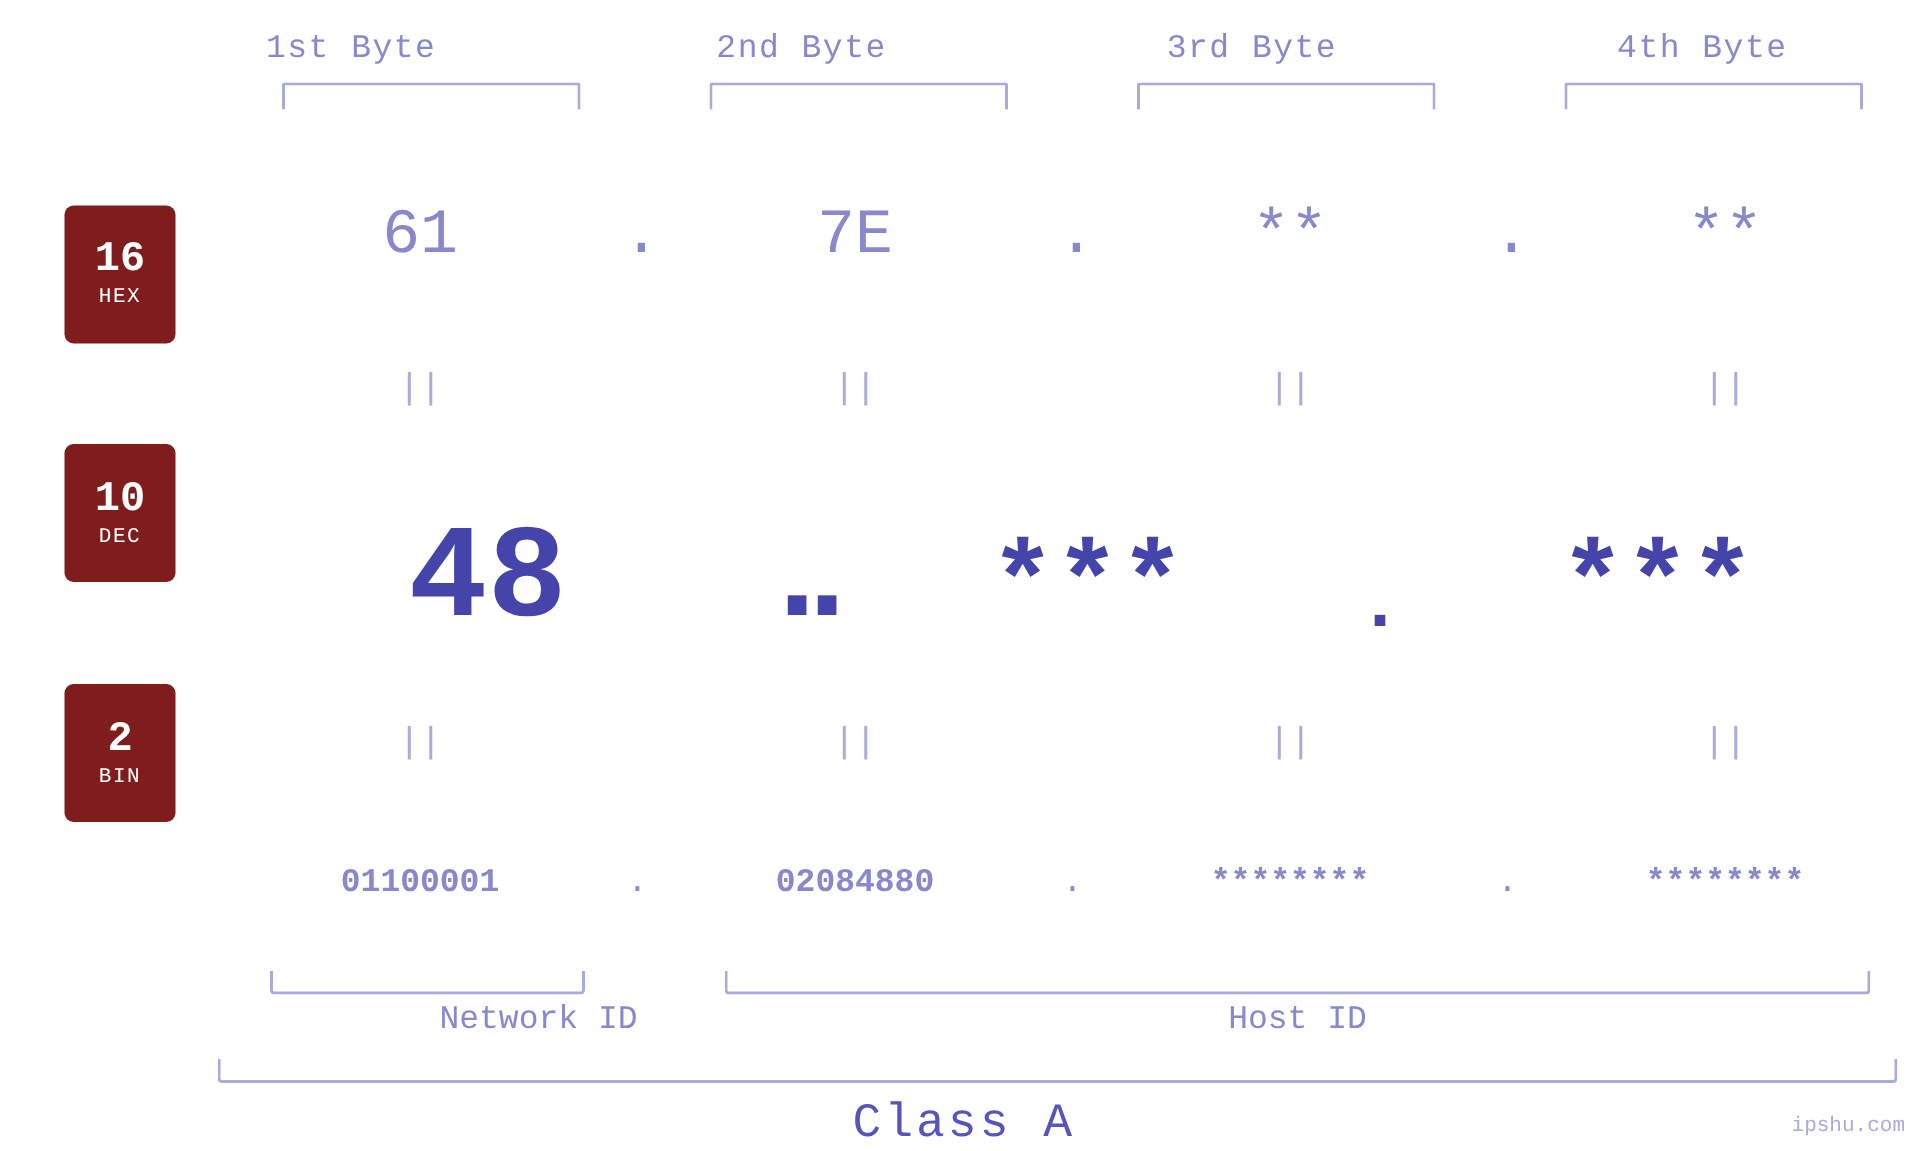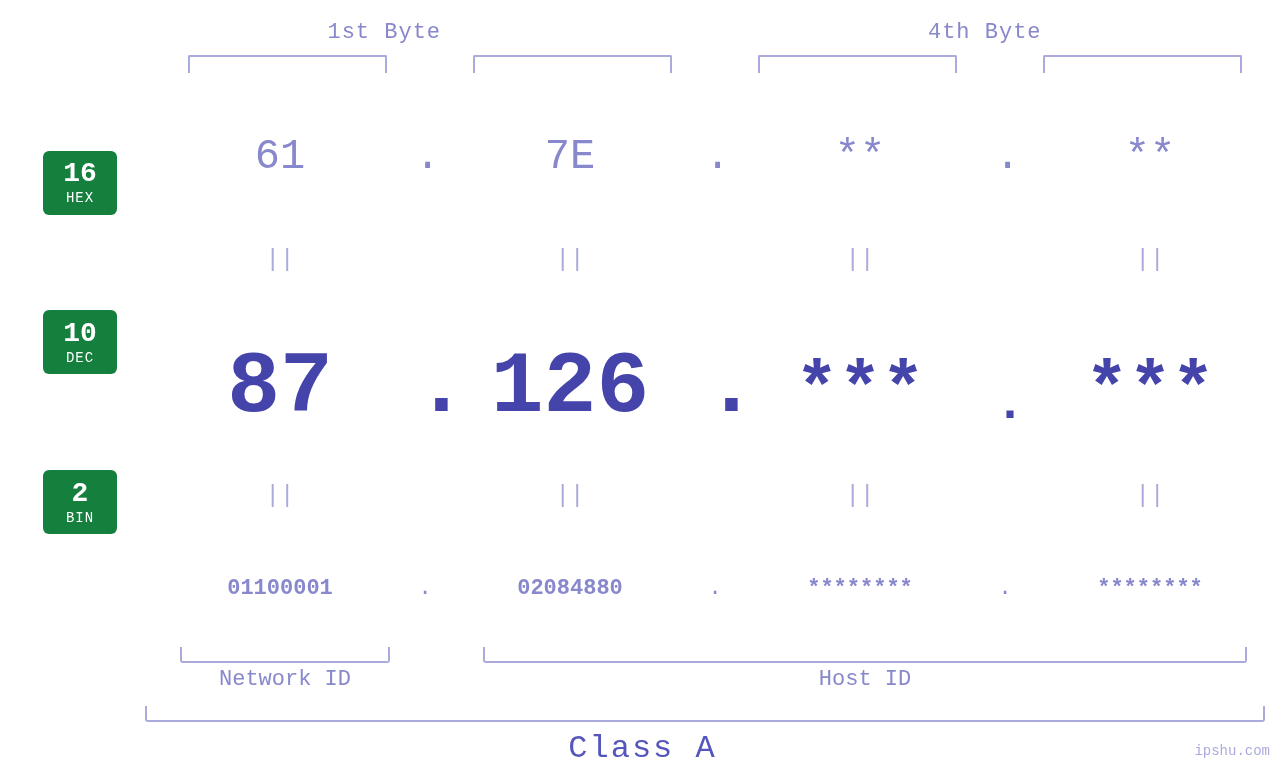--- a/index.html
+++ b/index.html
@@ -76,22 +76,22 @@
       width: 145px;
       display: flex;
       flex-direction: column;
       align-items: center;
       justify-content: space-around;
       padding: 10px 0 60px 15px;
     }
 
     .badge {
       width: 74px;
-      height: 64px;
-      background: #15803d;
+      height: 92px;
+      background: #7f1d1d;
       border-radius: 6px;
       display: flex;
       flex-direction: column;
       align-items: center;
       justify-content: center;
       color: white;
     }
 
     .badge-num {
       font-size: 28px;
@@ -227,20 +227,22 @@
       flex-shrink: 0;
     }
   </style>
 </head>
 <body>
 
 <div class="container">
 
   <div class="header-row">
     <div class="byte-col">1st Byte</div>
+    <div class="byte-col">2nd Byte</div>
+    <div class="byte-col">3rd Byte</div>
     <div class="byte-col">4th Byte</div>
   </div>
 
   <div class="bracket-row">
     <div class="bracket-cell">
       <div class="bracket"></div>
     </div>
     <div class="bracket-cell">
       <div class="bracket"></div>
     </div>
@@ -285,23 +287,22 @@
         <span class="eq-val">||</span>
         <span class="sep"></span>
         <span class="eq-val">||</span>
         <span class="sep"></span>
         <span class="eq-val">||</span>
         <span class="sep"></span>
         <span class="eq-val">||</span>
       </div>
 
       <div class="row-section" style="height:110px; align-items:flex-end; padding-bottom:5px;">
-        <span class="dec-val">87</span>
+        <span class="dec-val">48</span>
         <span class="dot-large sep">.</span>
-        <span class="dec-val">126</span>
         <span class="dot-large sep">.</span>
         <span class="dec-val-masked">***</span>
         <span class="dot-large sep" style="font-size:50px;">.</span>
         <span class="dec-val-masked">***</span>
       </div>
 
       <div class="row-section eq-row">
         <span class="eq-val">||</span>
         <span class="sep"></span>
         <span class="eq-val">||</span>
@@ -331,21 +332,21 @@
     </div>
 
     <div style="width:20px;"></div>
 
     <div style="flex:3; display:flex; justify-content:center;">
       <div style="width:91%; height:16px; border:2px solid #aaaadd; border-top:none; border-radius:0 0 3px 3px;"></div>
     </div>
   </div>
 
   <div style="display:flex; width:100%; padding-left:145px; margin-top:4px;">
-    <div style="flex:1; text-align:center; color:#8888cc; font-size:22px; font-family:'Courier New',Courier,monospace;">Network ID</div>
+    <div style="flex:1; text-align:right; color:#8888cc; font-size:22px; font-family:'Courier New',Courier,monospace;">Network ID</div>
     <div style="width:20px;"></div>
     <div style="flex:3; text-align:center; color:#8888cc; font-size:22px; font-family:'Courier New',Courier,monospace;">Host ID</div>
   </div>
 
   <div style="width:100%; padding-left:145px; padding-right:20px; margin-top:14px;">
     <div style="width:100%; height:16px; border:2px solid #aaaadd; border-top:none; border-radius:0 0 3px 3px;"></div>
   </div>
 
   <div style="text-align:center; width:100%; margin-top:8px;">
     <span class="class-label">Class A</span>

